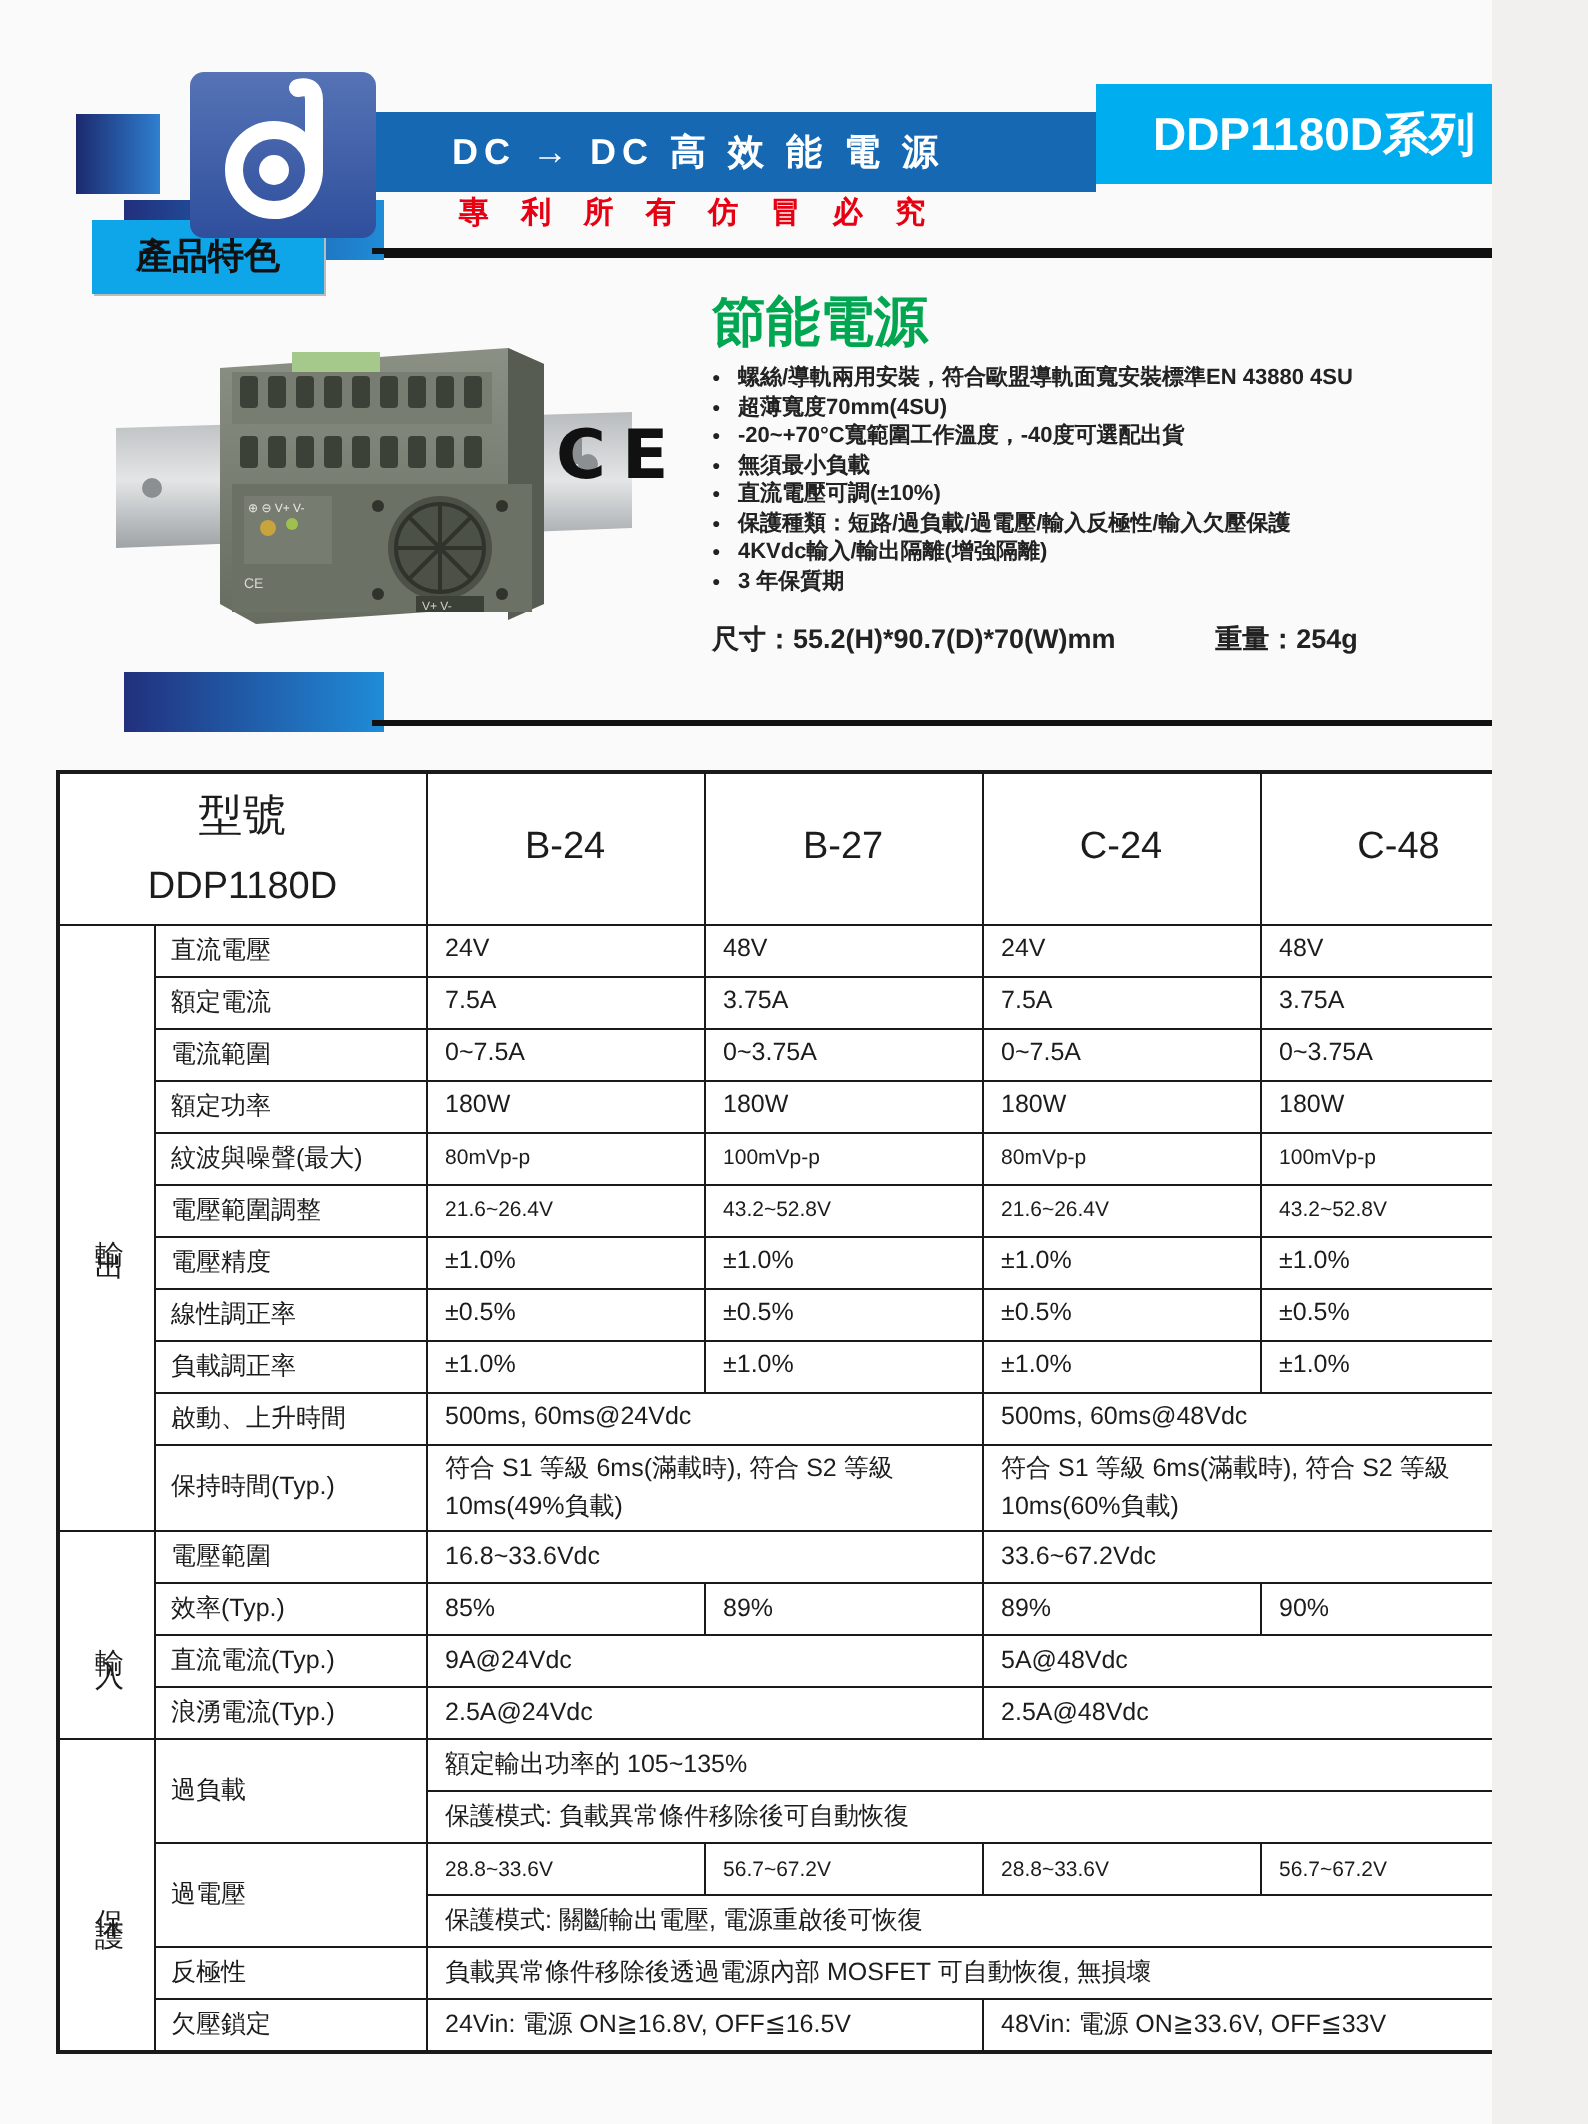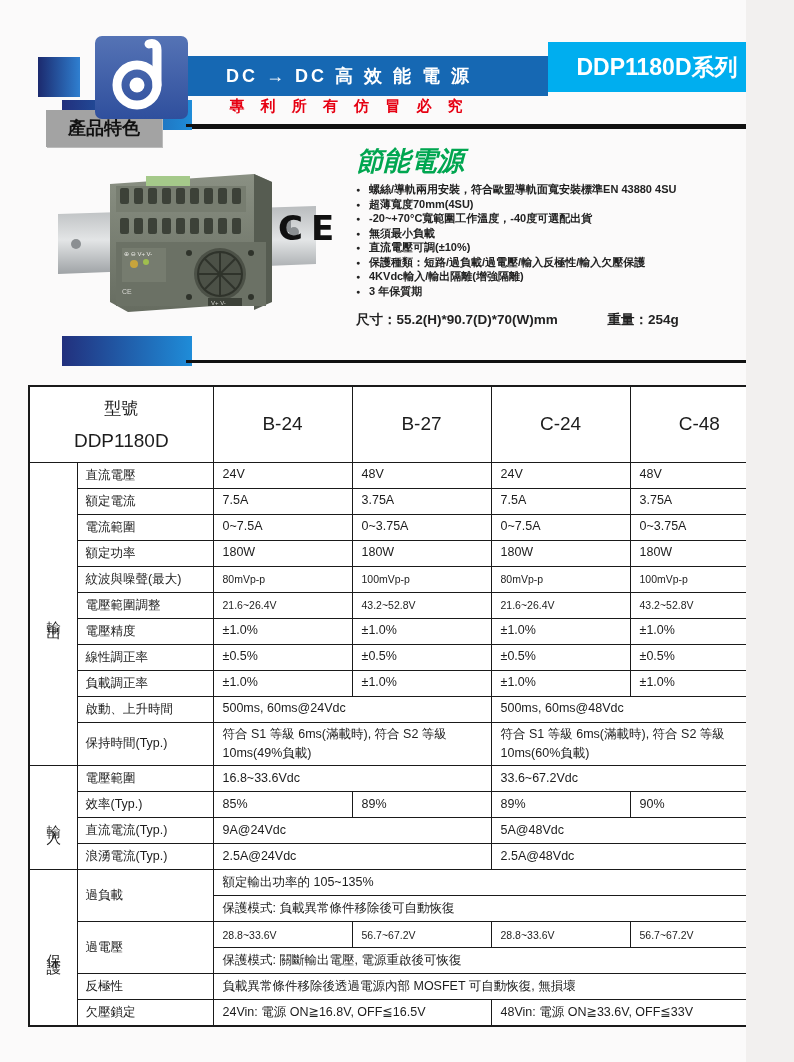--- a/index.html
+++ b/index.html
@@ -19,46 +19,46 @@
     display:flex; align-items:center; justify-content:center; }
   .series-badge span { color:#fff; font-weight:bold; font-size:23px; }
   .patent { position:absolute; left:150px; top:97px; width:398px; text-align:center;
     font-weight:bold; font-size:15px; letter-spacing:6px; }
   .hdr-rule { position:absolute; left:178px; top:126px; width:588px; height:3px; background:#111; }
 
   
   .sec { position:absolute; left:0; width:794px; height:46px; }
   .sec .bar { position:absolute; left:62px; top:0; width:130px; height:30px;
     background:linear-gradient(90deg,#22307d,#1f8cd8); }
-  .sec .label-box { position:absolute; left:46px; top:10px; background:#a3a3a3;
+  .sec .label-box { position:absolute; left:46px; top:10px; background:#0ea5e9;
     padding:6px 22px 7px 22px; font-size:18px; font-weight:bold; color:#111;
     box-shadow:1px 1px 0 #bbb; z-index:2; }
   .sec .rule { position:absolute; left:186px; right:30px; top:24px; height:3px; background:#111; }
 
   
   .photo-wrap { position:absolute; left:58px; top:152px; width:300px; height:168px; }
   .ce-mark { position:absolute; left:278px; top:208px; font-size:34px; font-weight:600;
     letter-spacing:8px; color:#111; font-family:"DejaVu Sans",sans-serif; }
   .feat { position:absolute; left:356px; top:143px; width:420px; }
-  .feat-title { font-size:27px; font-weight:bold; color:#00a650; margin-bottom:3px;font-style:italic; }
+  .feat-title { font-size:27px; font-weight:bold; color:#00a650; margin-bottom:3px; }
   .feat ul { list-style:none; }
   .feat li { position:relative; padding-left:13px; font-size:11px; font-weight:bold;
     color:#222; line-height:14.5px; }
   .feat li::before { content:"●"; position:absolute; left:0; top:0; font-size:7px; line-height:15px; }
   .dims { position:absolute; left:356px; top:311px; font-size:13.5px; font-weight:bold; color:#222; }
   .dims .w { margin-left:46px;margin-top:45px; }
 
   
   .spec { position:absolute; left:28px; top:385px; width:740px; border-collapse:collapse;
     table-layout:fixed; background:#fff; }
   .spec col.c-g { width:48px; } .spec col.c-l { width:136px; } .spec col.c-d { width:139px; }
   .spec th, .spec td { border:1px solid #1a1a1a; color:#1c1c1c; }
   .spec thead th { height:76px; font-weight:normal; }
   .spec .model-th { font-weight:normal; }
-  .spec .model-th .m1 { font-size:17px; display:block; margin-bottom:10px; }
+  .spec .model-th .m1 { font-size:22px; display:block; margin-bottom:10px; }
   .spec .model-th .m2 { font-size:19px; display:block; }
   .spec .col-th { font-size:19px; }
   .spec tbody tr { height:26px; }
   .spec td.group { writing-mode:vertical-rl; text-orientation:upright; text-align:center;
     font-size:14.5px; letter-spacing:5px; }
   .spec td.rowlabel { font-size:12.5px; padding:2px 4px 2px 8px; }
   .spec td.val { font-size:12.5px; padding:2px 4px 2px 9px; line-height:1.55; }
   .spec td.val.small { font-size:10.5px; }
   .spec { border:2px solid #1a1a1a; }
 </style>

